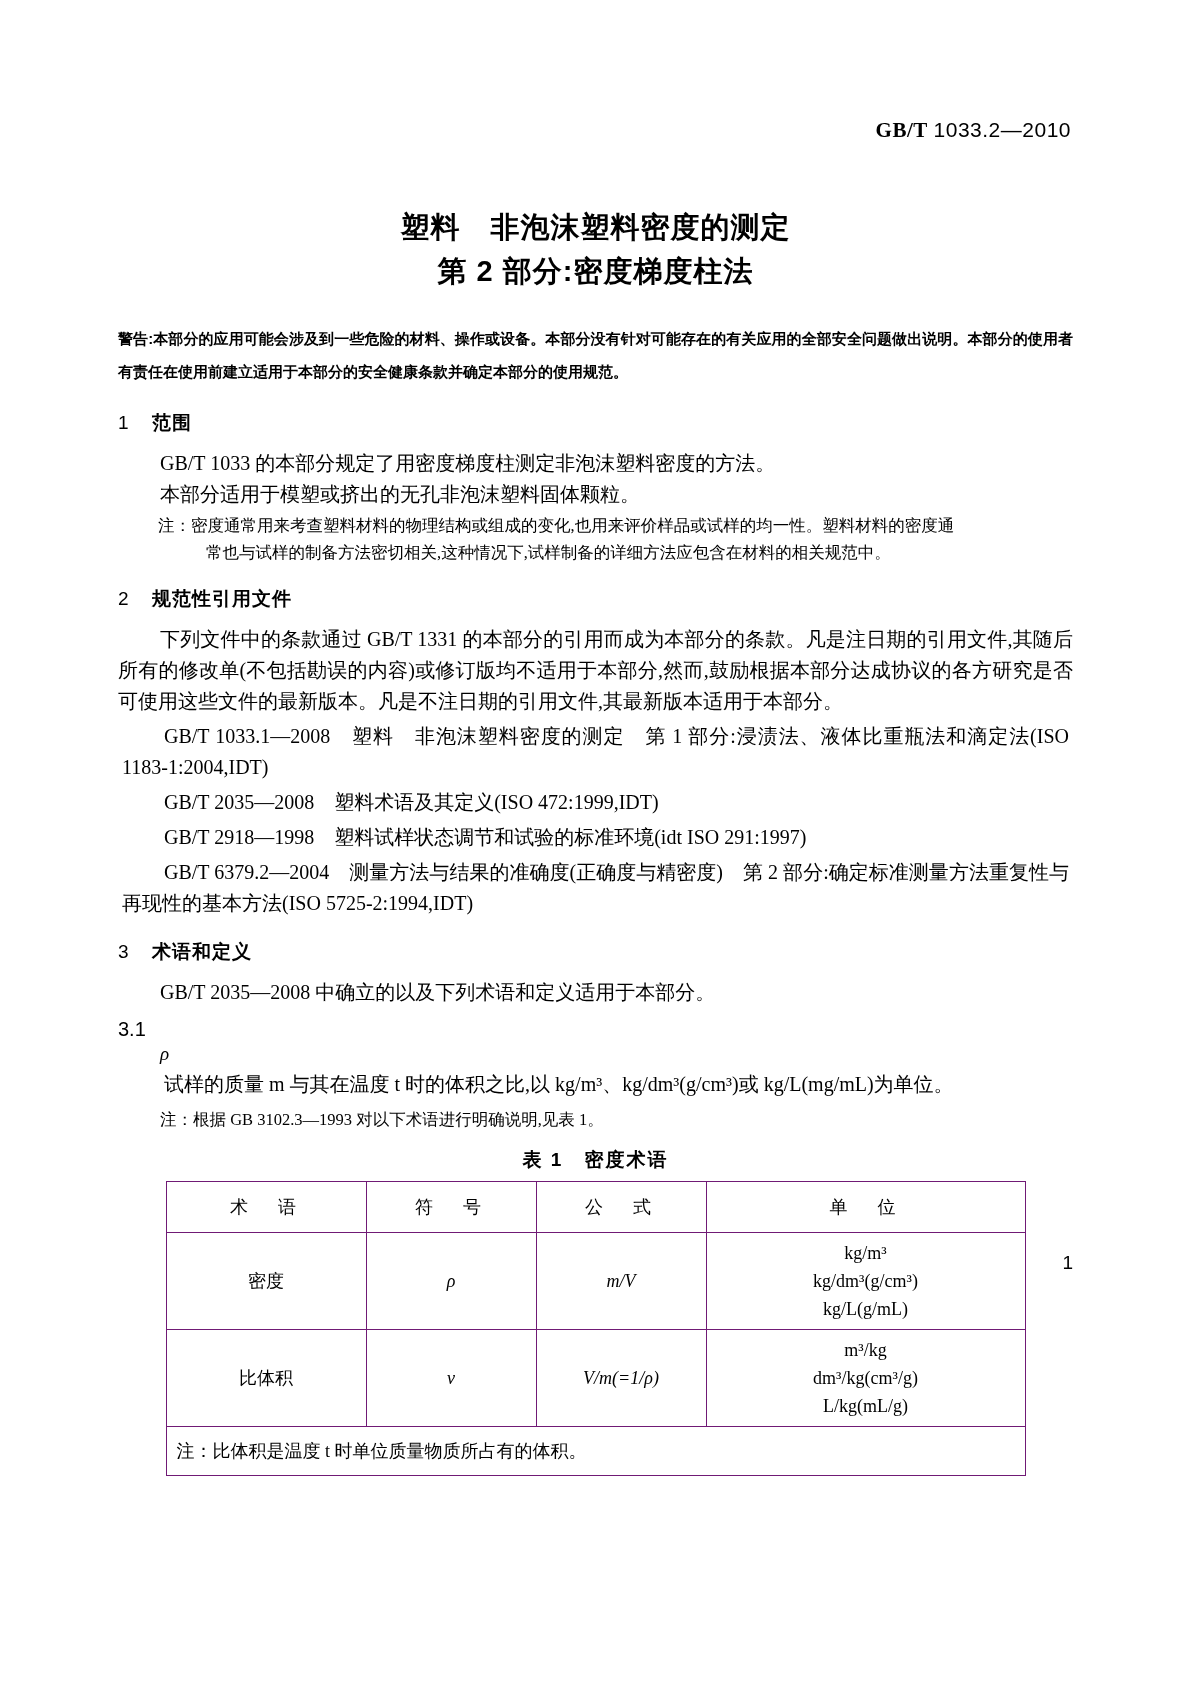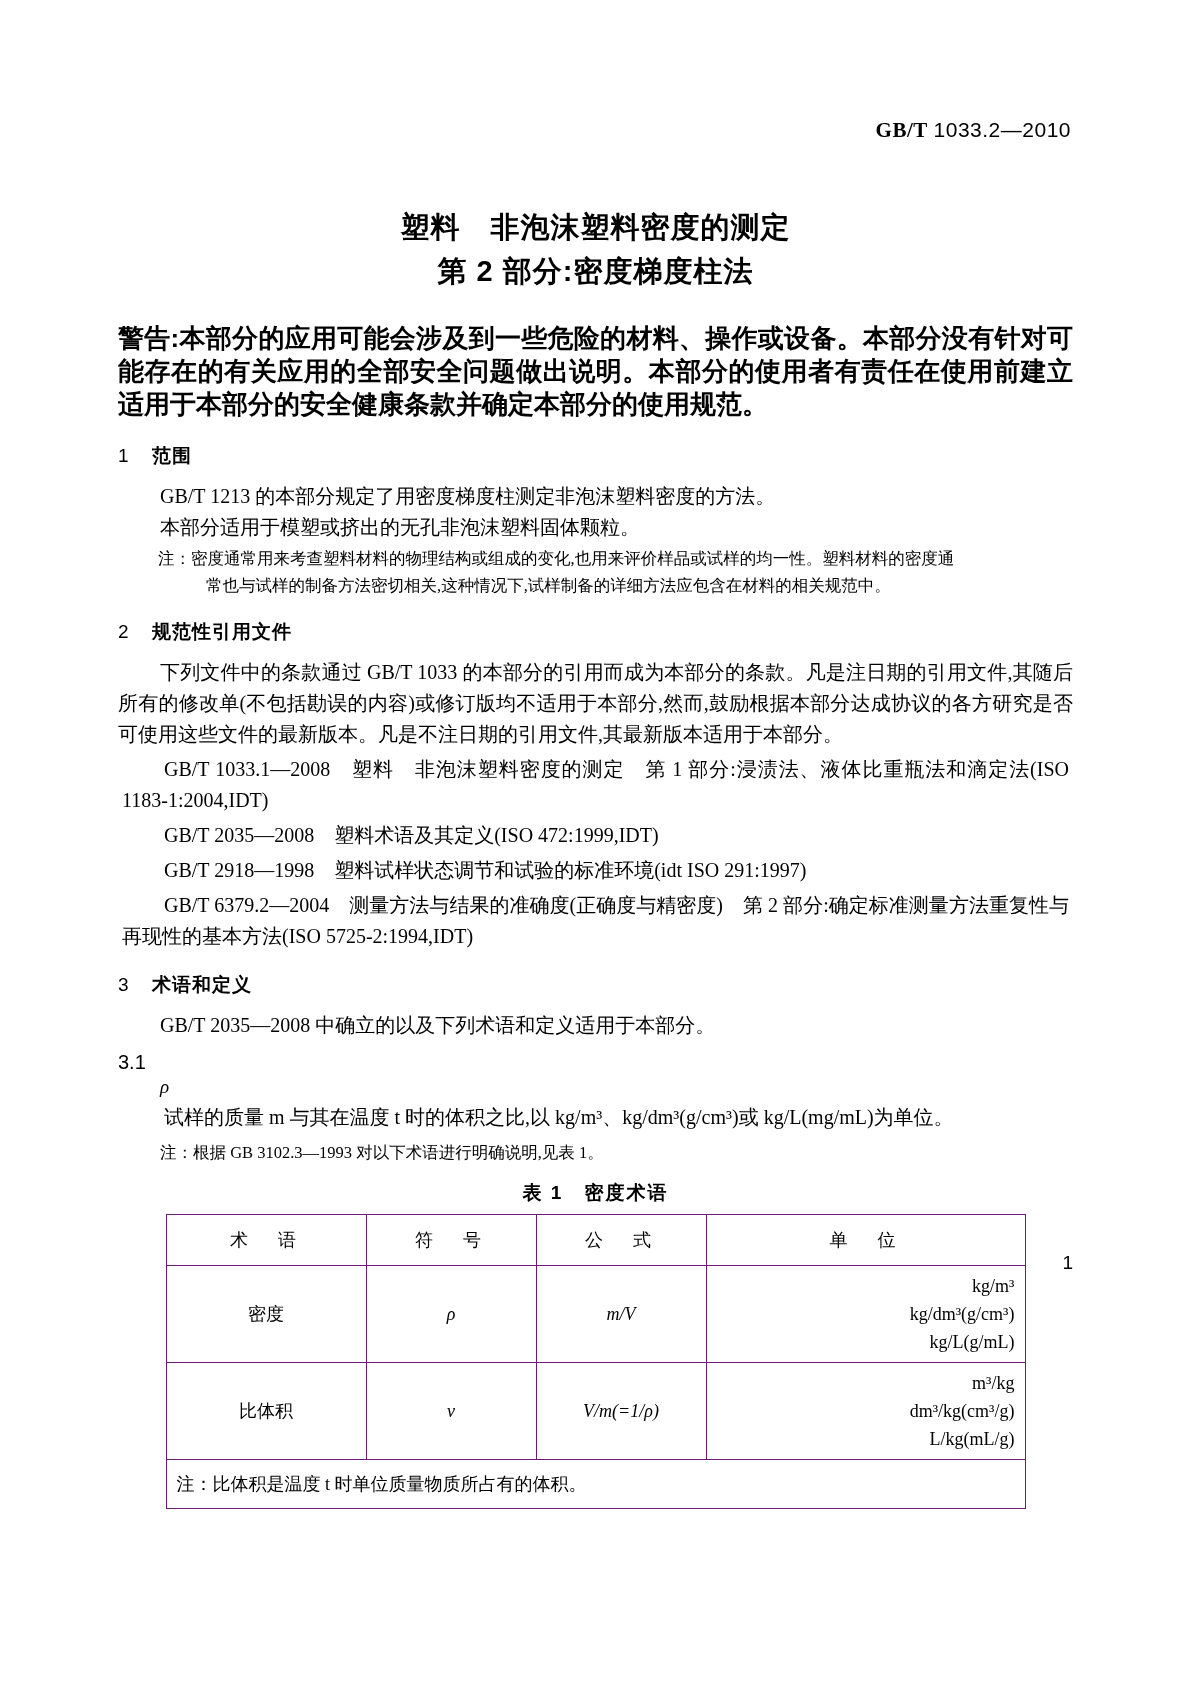--- a/index.html
+++ b/index.html
@@ -42,21 +42,21 @@
   .content {
     position:absolute;
     left:118px;
     top:322px;
     width:955px;
   }
 
   .warning {
     font-family:"Liberation Sans", sans-serif;
     font-weight:bold;
-    font-size:26px;
+    font-size:15px;
     line-height:33px;
     text-align:justify;
     margin:0 0 22px 0;
   }
 
   .sec-head {
     font-family:"Liberation Sans", sans-serif;
     font-weight:bold;
     font-size:19px;
     margin:20px 0 12px 0;
@@ -146,21 +146,21 @@
     font-weight:400;
     vertical-align:middle;
   }
   table.t1 th {
     text-align:center;
     height:38px;
     letter-spacing:6px;
     font-family:"Liberation Serif", serif;
   }
   td.c { text-align:center; }
-  td.u { text-align:right; line-height:28px; padding-left:14px; }
+  td.u { text-align:center; line-height:28px; padding-left:14px; }
   td.i { text-align:center; font-style:italic; }
   td.foot { text-align:left; padding-left:52px; font-size:17px; height:36px; }
   .col1 { width:200px; }
   .col2 { width:170px; }
   .col3 { width:170px; }
 
   .pagenum {
     position:absolute;
     right:118px;
     bottom:142px;
@@ -183,31 +183,31 @@
     <span class="l2">第 2 部分:密度梯度柱法</span>
   </div>
 
   <div class="content">
 
     <p class="warning">警告:本部分的应用可能会涉及到一些危险的材料、操作或设备。本部分没有针对可能存在的有关应用的全部安全问题做出说明。本部分的使用者有责任在使用前建立适用于本部分的安全健康条款并确定本部分的使用规范。</p>
 
     <div class="sec-head">
       <span class="n">1</span><span>范围</span>
     </div>
-    <p class="body">GB/T 1213 的本部分规定了用密度梯度柱测定非泡沫塑料密度的方法。</p>
+    <p class="body">GB/T 1033 的本部分规定了用密度梯度柱测定非泡沫塑料密度的方法。</p>
     <p class="body">本部分适用于模塑或挤出的无孔非泡沫塑料固体颗粒。</p>
     <p class="note">
       <span>注：密度通常用来考查塑料材料的物理结构或组成的变化,也用来评价样品或试样的均一性。塑料材料的密度通</span>
       <span class="cont">常也与试样的制备方法密切相关,这种情况下,试样制备的详细方法应包含在材料的相关规范中。</span>
     </p>
 
     <div class="sec-head">
       <span class="n">2</span><span>规范性引用文件</span>
     </div>
-    <p class="body">下列文件中的条款通过 GB/T 1033 的本部分的引用而成为本部分的条款。凡是注日期的引用文件,其随后所有的修改单(不包括勘误的内容)或修订版均不适用于本部分,然而,鼓励根据本部分达成协议的各方研究是否可使用这些文件的最新版本。凡是不注日期的引用文件,其最新版本适用于本部分。</p>
+    <p class="body">下列文件中的条款通过 GB/T 1331 的本部分的引用而成为本部分的条款。凡是注日期的引用文件,其随后所有的修改单(不包括勘误的内容)或修订版均不适用于本部分,然而,鼓励根据本部分达成协议的各方研究是否可使用这些文件的最新版本。凡是不注日期的引用文件,其最新版本适用于本部分。</p>
     <p class="ref">GB/T 1033.1—2008　塑料　非泡沫塑料密度的测定　第 1 部分:浸渍法、液体比重瓶法和滴定法(ISO 1183-1:2004,IDT)</p>
     <p class="ref">GB/T 2035—2008　塑料术语及其定义(ISO 472:1999,IDT)</p>
     <p class="ref">GB/T 2918—1998　塑料试样状态调节和试验的标准环境(idt ISO 291:1997)</p>
     <p class="ref">GB/T 6379.2—2004　测量方法与结果的准确度(正确度与精密度)　第 2 部分:确定标准测量方法重复性与再现性的基本方法(ISO 5725-2:1994,IDT)</p>
 
     <div class="sec-head">
       <span class="n">3</span><span>术语和定义</span>
     </div>
     <p class="body">GB/T 2035—2008 中确立的以及下列术语和定义适用于本部分。</p>
     <div class="subnum">3.1</div>

